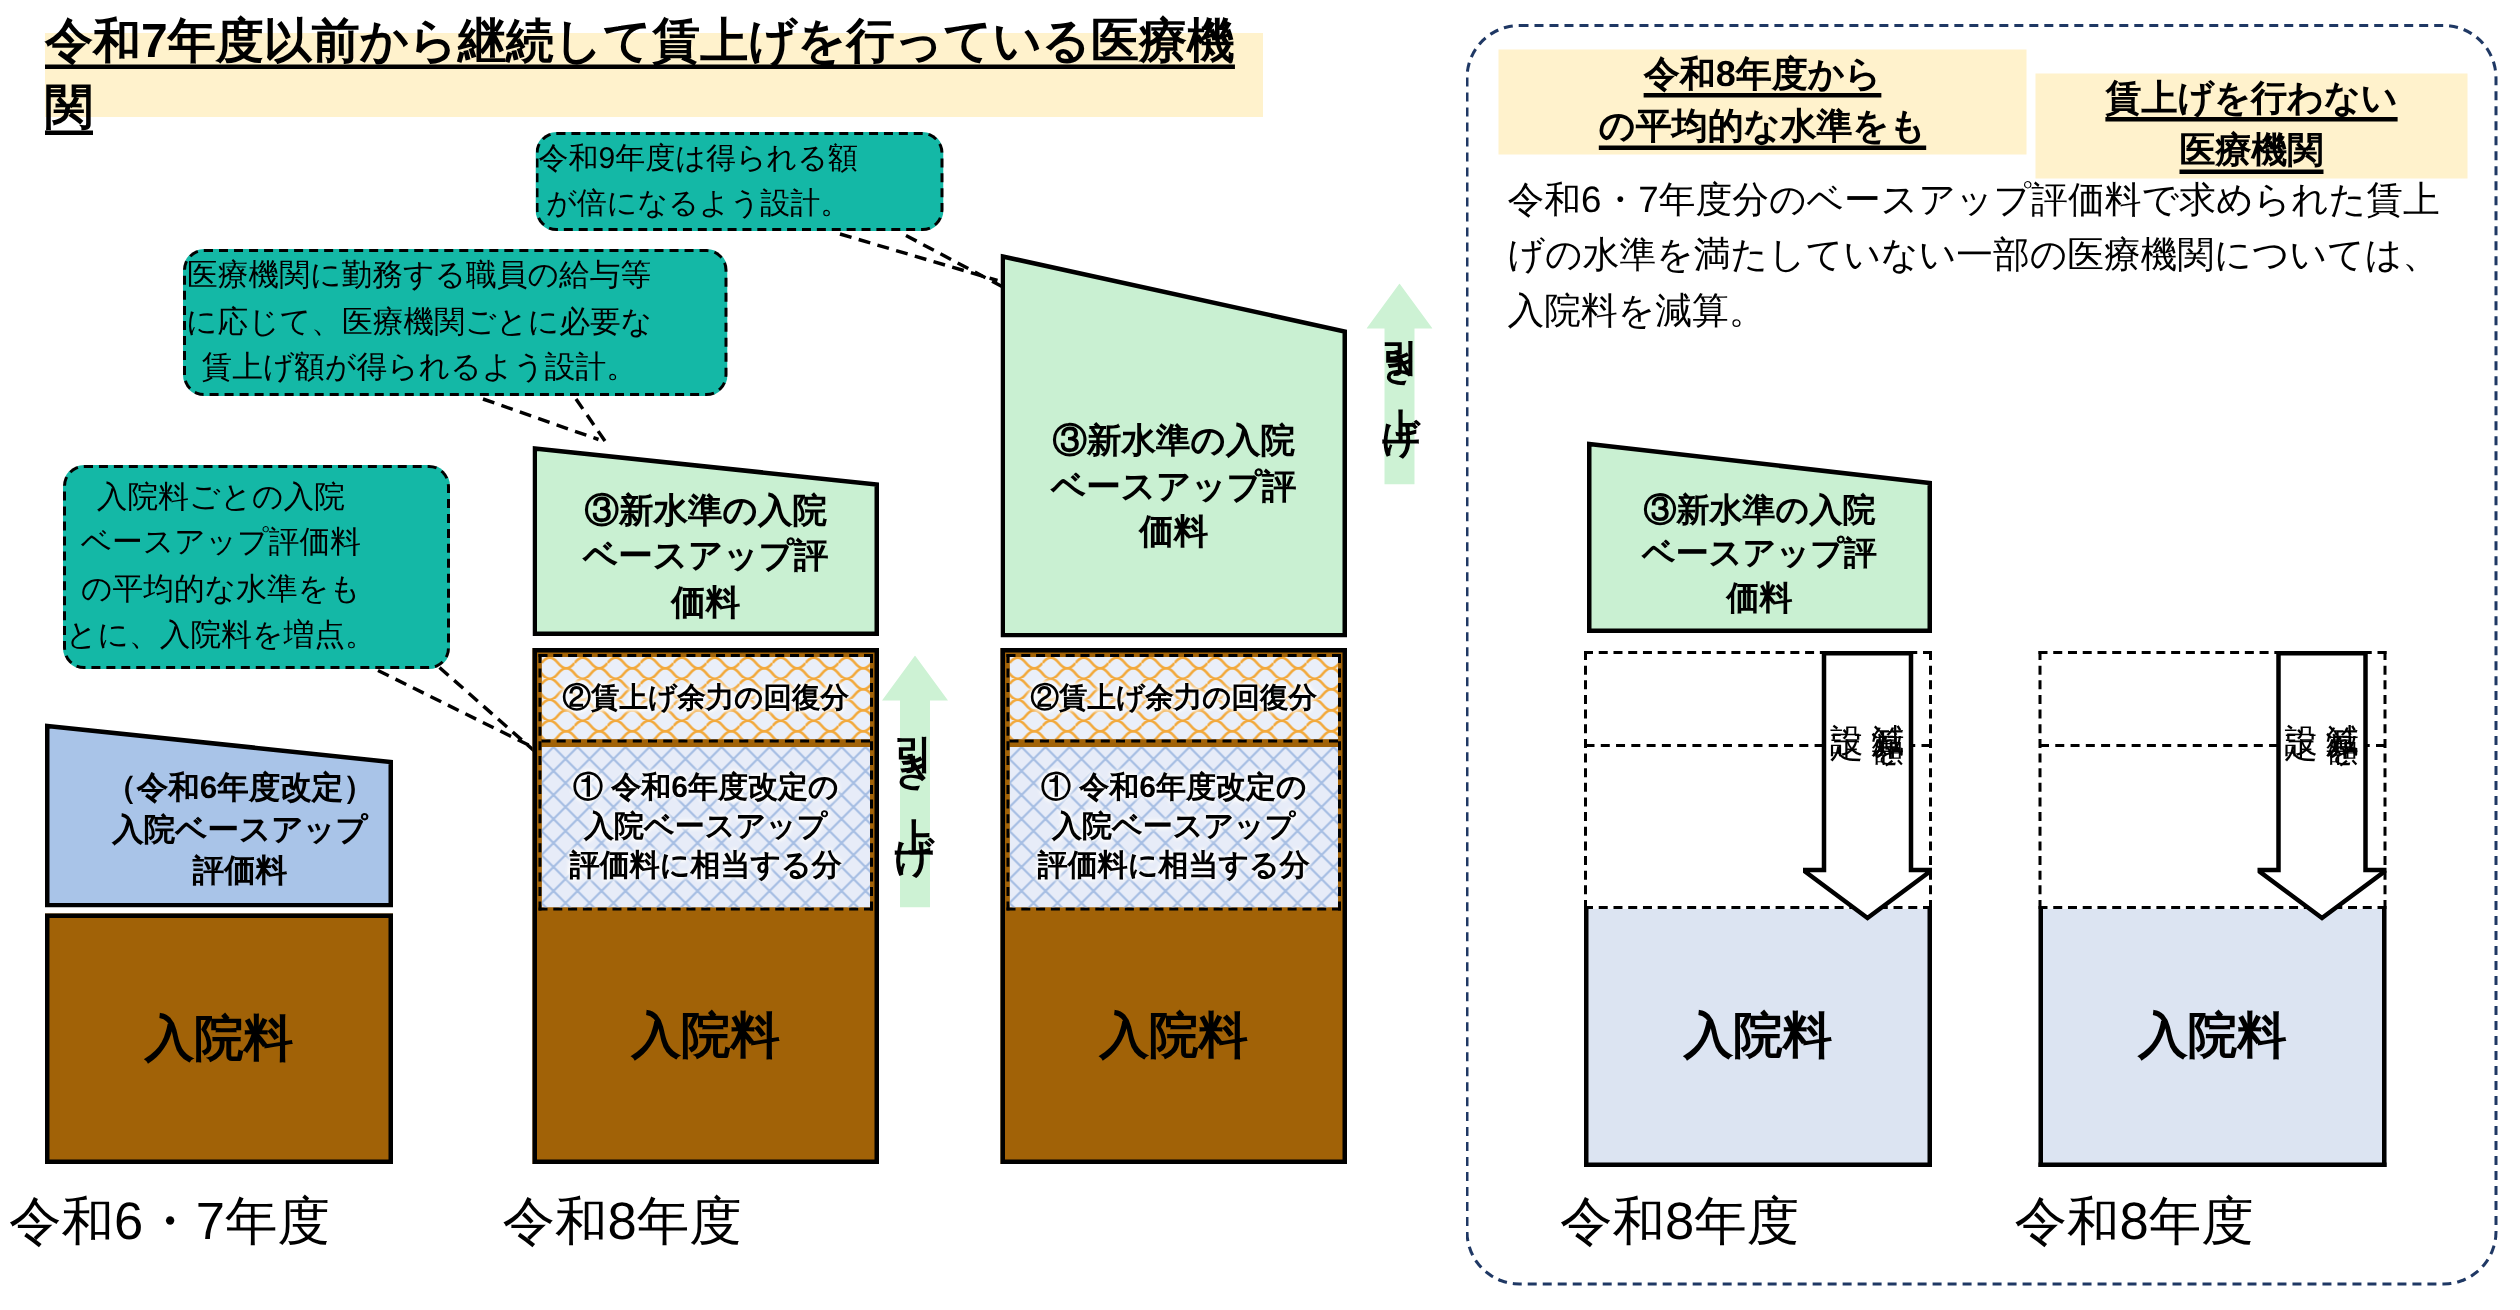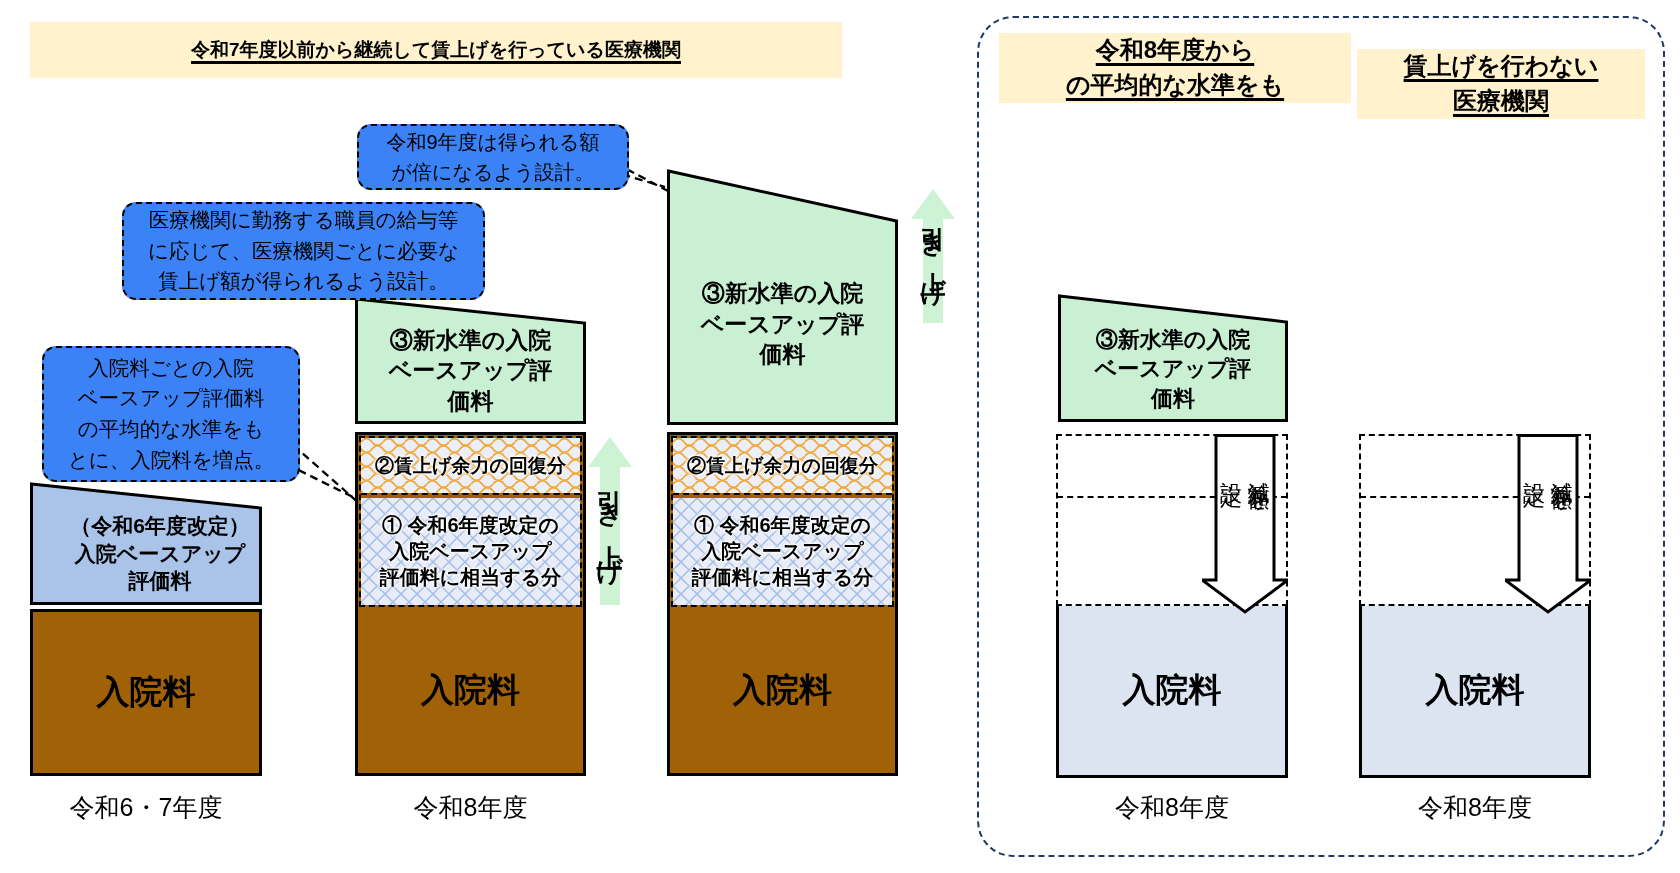--- a/index.html
+++ b/index.html
@@ -12,24 +12,23 @@
   .flexc { display:flex; align-items:center; justify-content:center; text-align:center; }
   .preline { white-space: pre-line; }
   .overlay { position:absolute; left:0; top:0; width:1680px; height:873px; pointer-events:none; }
   .banner {
     position:absolute; background:#FFF2CC; display:flex; align-items:center; justify-content:center;
   }
   .banner span, .hdr div {
     font-weight:bold; text-decoration:underline; text-decoration-thickness:2.5px; text-underline-offset:5px;
   }
   .callout {
-    position:absolute; border:2.5px dashed #000; border-radius:14px; background:#3b82f6;
-    display:flex; align-items:center; justify-content:center; text-align:center; z-index:3;
+    position:absolute; border:2.5px dashed #000; border-radius:14px; background:#14b8a6;
+    display:flex; align-items:center; justify-content:flex-start; text-align:center; z-index:3;
     line-height:1.5;
-    margin-top:36px;
   }
   .trap { position:absolute; }
   .trap svg { display:block; }
   .trap-text {
     position:absolute; left:0; right:0; top:0; bottom:0;
     display:flex; flex-direction:column; align-items:center; justify-content:center;
     text-align:center; font-weight:bold; line-height:1.32; white-space:pre-line;
   }
   .solidbox {
     position:absolute; border:3px solid #000; background:#a16207;
@@ -39,21 +38,21 @@
   .sec .patfill { position:absolute; left:0; top:0; width:100%; height:100%; }
   .sec-text {
     position:absolute; inset:0; display:flex; align-items:center; justify-content:center;
     text-align:center; font-weight:bold; white-space:pre-line; line-height:1.32;
     text-shadow: 0 0 3px #fff, 0 0 3px #fff, 0 0 4px #fff, 0 0 4px #fff;
   }
   .base-label {
     position:absolute; left:0; right:0; top:172px; bottom:0;
     display:flex; align-items:center; justify-content:center; font-weight:bold; font-size:33px;
   }
-  .year { position:absolute; text-align:center; font-size:25px; }
+  .year { position:absolute; font-size:35px; }
   .uparrow { position:absolute; }
   .uparrow .vtext {
     position:absolute; left:50%; transform:translateX(-50%);
     writing-mode:vertical-rl; font-weight:bold; line-height:1;
   }
   .panel {
     position:absolute; left:977px; top:16px; width:688px; height:841px;
     border:2.5px dashed #1F3864; border-radius:36px;
   }
   .hdr {
@@ -83,21 +82,21 @@
       <path d="M560,156 L665,187"></path>
       <path d="M604,157 L668,191"></path>
       <path d="M322,266 L399,293"></path>
       <path d="M384,266 L404,295"></path>
       <path d="M252,447 L357,499"></path>
       <path d="M293,445 L360,504"></path>
     </g>
   </svg>
 
   <div class="banner" style="left:30px; top:22px; width:812px; height:56px;">
-    <span style="font-size:19px;">令和7年度以前から継続して賃上げを行っている医療機関</span>
+    <span style="font-size:32px;">令和7年度以前から継続して賃上げを行っている医療機関</span>
   </div>
 
   <div class="callout" style="left:357px; top:88px; width:272px; height:66px; font-size:20px;">
     <div class="preline">令和9年度は得られる額
 が倍になるよう設計。</div>
   </div>
 
   <div class="callout" style="left:42px; top:310px; width:258px; height:136px; font-size:20.5px;">
     <div class="preline">入院料ごとの入院
 ベースアップ評価料
@@ -223,20 +222,21 @@
 
   <div class="panel">
     <div class="hdr" style="left:20px; top:15px; width:352px; height:70px;">
       <div>令和8年度から
 の平均的な水準をも</div>
     </div>
     <div class="hdr" style="left:378px; top:31px; width:288px; height:70px;">
       <div>賃上げを行わない
 医療機関</div>
     </div>
+    <div class="note" style="left:26px; top:98px; width:638px;">令和6・7年度分のベースアップ評価料で求められた賃上げの水準を満たしていない一部の医療機関については、入院料を減算。</div>
   </div>
 
   <div class="trap" style="left:1058px; top:292px; width:230px; height:130px;">
     <svg width="230" height="130" viewBox="0 0 230 130">
       <polygon points="1.5,4 228.5,30 228.5,128.5 1.5,128.5" fill="#C9F0D2" stroke="#000" stroke-width="3"></polygon>
     </svg>
     <div class="trap-text" style="font-size:22px; padding-top:24px;">③新水準の入院
 ベースアップ評
 価料</div>
   </div>

